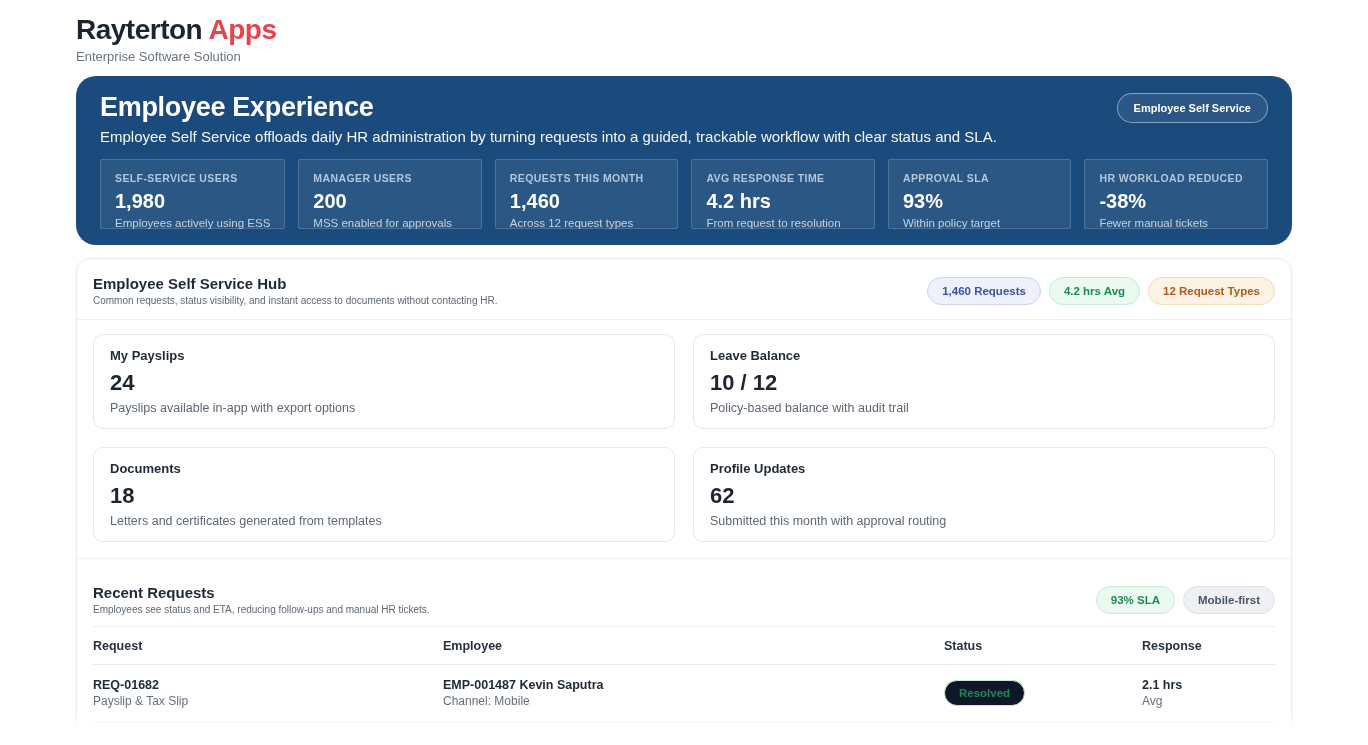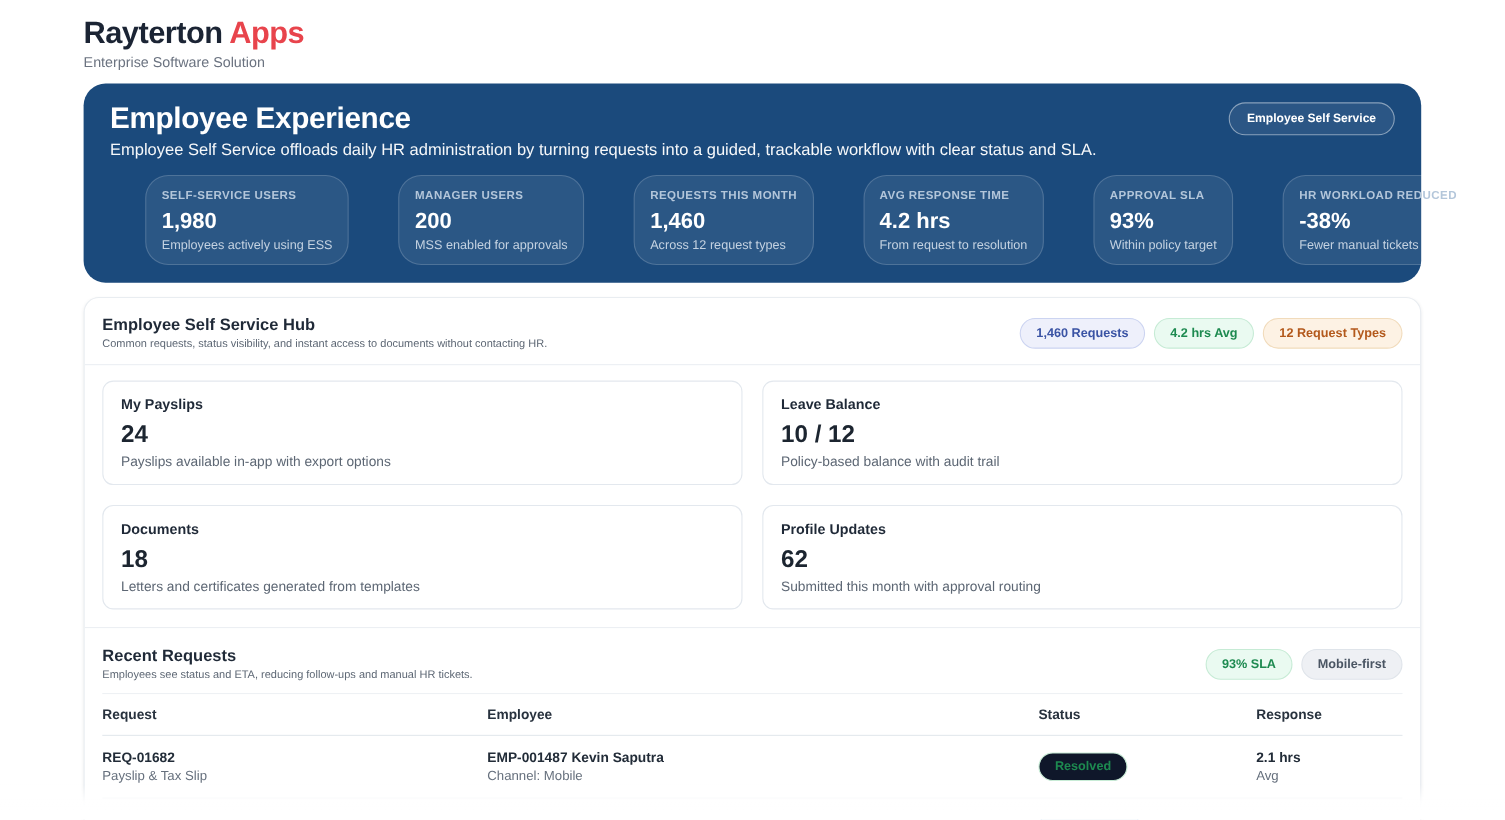--- a/index.html
+++ b/index.html
@@ -16,21 +16,21 @@
   .hero { margin:12px 76px 0; background:#1b4a7c; border-radius:20px;
     padding:16px 24px; color:#fff; }
   .hero-top { display:flex; align-items:center; justify-content:space-between; }
   .hero-top h2 { font-size:27px; font-weight:bold; letter-spacing:-0.3px; }
   .hero-badge { font-size:11px; font-weight:bold; padding:8px 16px; border-radius:999px;
     border:1px solid rgba(255,255,255,0.45); background:rgba(255,255,255,0.07); color:#fff;
     cursor:pointer; white-space:nowrap; }
   .hero-sub { font-size:15px; margin-top:5px; color:rgba(255,255,255,0.96); }
   .stats { display:grid; grid-template-columns:repeat(6,1fr); gap:13px; margin-top:14px; }
   .stat { background:rgba(255,255,255,0.075); border:1px solid rgba(255,255,255,0.17);
-    border-radius:21px; padding:12px 14px; height:82px;margin-left:32px; }
+    border-radius:2px; padding:12px 14px; height:70px; }
   .stat-label { font-size:10.5px; font-weight:bold; letter-spacing:0.4px; color:#b3c6da;
     text-transform:uppercase; white-space:nowrap; }
   .stat-value { font-size:20px; font-weight:bold; color:#fff; margin:6px 0 4px; }
   .stat-desc { font-size:11.5px; color:#c4d2e1; white-space:nowrap; }
 
   
   .panel { margin:13px 76px 0; background:#fff; border:1px solid #e9edf1; border-radius:14px;
     box-shadow:0 1px 3px rgba(16,24,40,0.06); overflow:hidden; }
   .panel-head, .section-head { display:flex; align-items:center; justify-content:space-between;
     padding:16px 16px 13px; }
@@ -44,21 +44,21 @@
   .pill-green  { color:#1d8a50; background:#eafaf1; border:1px solid #c6ebd5; }
   .pill-orange { color:#b3591c; background:#fdf2e4; border:1px solid #f1dbbb; }
   .pill-gray   { color:#4a5563; background:#eef0f4; border:1px solid #dfe4ea; }
 
   .hub-grid { display:grid; grid-template-columns:1fr 1fr; gap:18px; padding:14px 16px 16px; }
   .hub-card { border:1px solid #e3e8ee; border-radius:10px; padding:13px 16px; background:#fff; }
   .hub-card-title { font-size:13px; font-weight:bold; color:#1f2937; }
   .hub-card-value { font-size:22px; font-weight:bold; color:#1c2530; margin:7px 0 5px; }
   .hub-card-desc { font-size:12.5px; color:#5d6774; }
 
-  .section-head { border-top:1px solid #eceff3; padding:17px 16px 11px; }
+  .section-head { border-top:1px solid #eceff3; padding:25px 16px 11px; }
 
   
   .req-table { padding:0 16px; }
   .trow { display:grid; grid-template-columns:350px 501px 198px 1fr; align-items:center; }
   .trow.thead { border-top:1px solid #eef1f4; border-bottom:1px solid #e3e8ed; }
   .trow.thead > div { font-size:12.5px; font-weight:bold; color:#28323e; padding:12px 0 11px; }
   .trow.tbody { border-bottom:1px solid #eceff3; }
   .trow.tbody > div { padding:13px 0; }
   .cell-main { font-size:12.5px; font-weight:bold; color:#222c38; }
   .cell-sub { font-size:12px; color:#66707d; margin-top:2px; }

